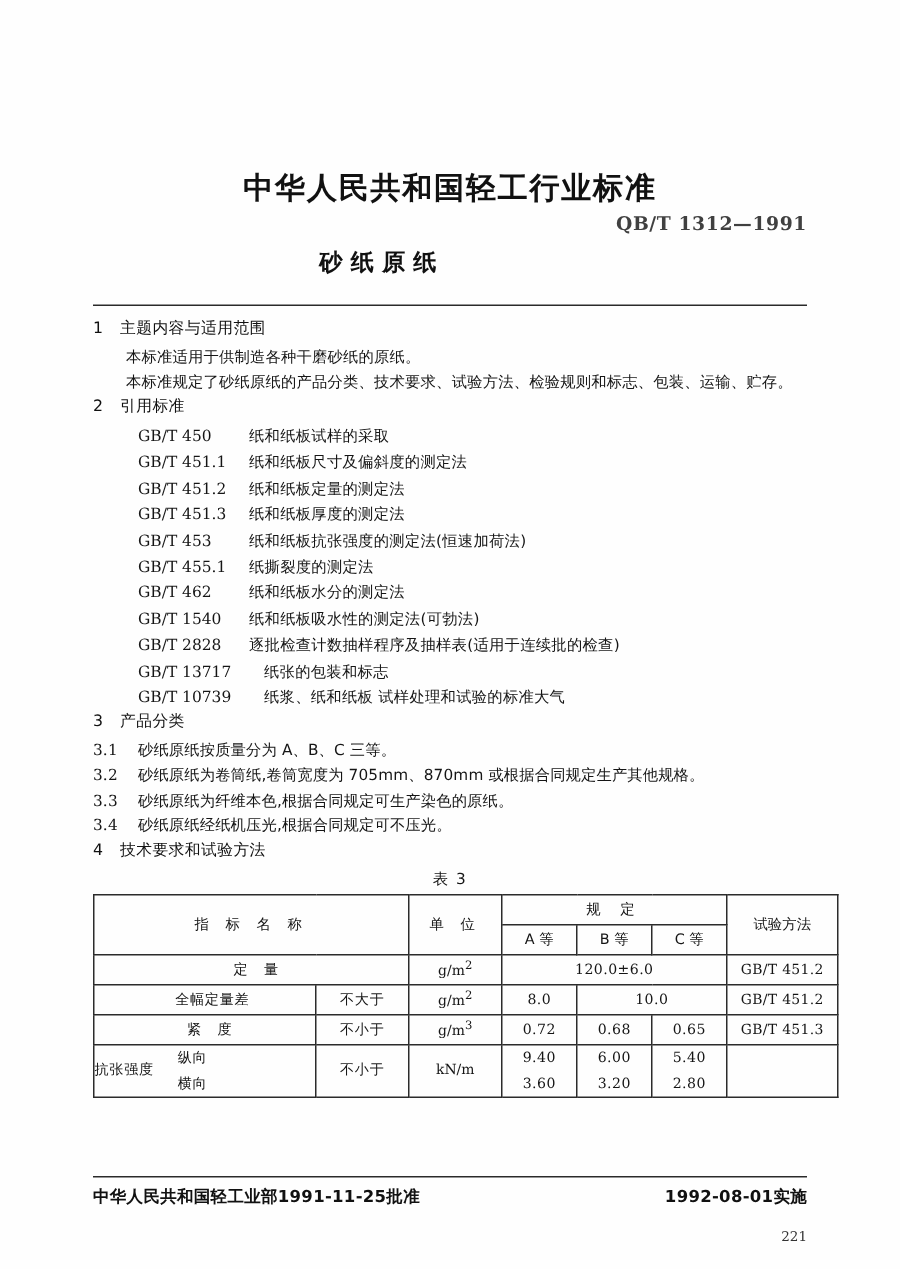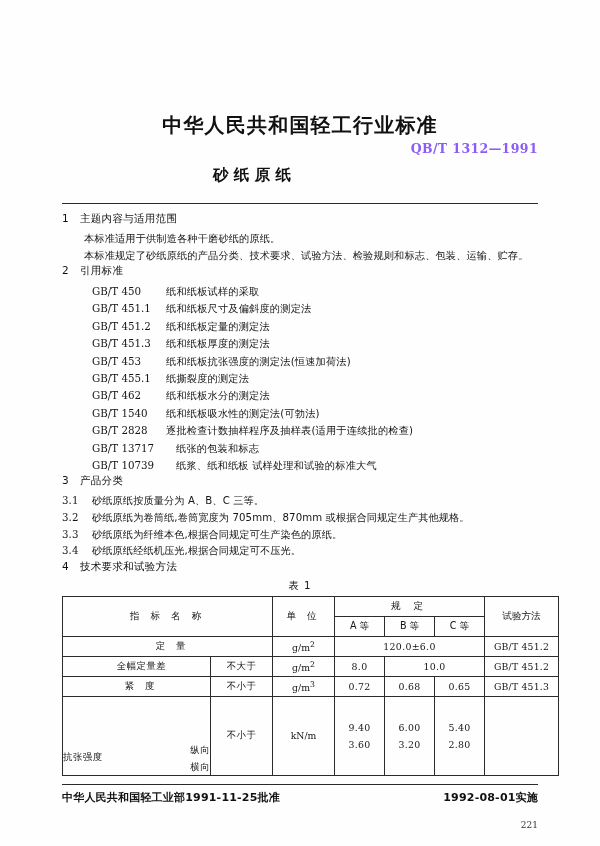--- a/index.html
+++ b/index.html
@@ -38,21 +38,21 @@
     letter-spacing: 1.2px;
     color: #111;
   }
   .std-number {
     position: absolute;
     right: 62px;
     top: 141px;
     font-size: 12.5px;
     font-weight: bold;
     letter-spacing: .4px;
-    color: #8b5cf6;
+    color: #404040;
     font-family: "DejaVu Serif", "Liberation Serif", serif;
   }
 
   .doc-title {
     position: absolute;
     left: 0;
     top: 165px;
     width: 504px;
     text-align: center;
     font-size: 15.5px;
@@ -305,21 +305,21 @@
     </div>
     <div class="num-line">
       <span class="idx">3.4</span><span>砂纸原纸经纸机压光,根据合同规定可不压光。</span>
     </div>
 
     <div class="sec-head">
       <span class="num">4</span><span>技术要求和试验方法</span>
     </div>
 
 
-    <div class="table-cap">表 1</div>
+    <div class="table-cap">表 3</div>
 
     <table class="spec">
       <colgroup>
         <col style="width:148px">
         <col style="width:62px">
         <col style="width:62px">
         <col style="width:50px">
         <col style="width:50px">
         <col style="width:50px">
         <col style="width:74px">
@@ -356,21 +356,21 @@
           <td class="cell-name">紧   度</td>
           <td class="cell-cmp">不小于</td>
           <td class="unit-cell">g/m<sup>3</sup></td>
           <td class="num-cell">0.72</td>
           <td class="num-cell">0.68</td>
           <td class="num-cell">0.65</td>
           <td class="method-cell">GB/T 451.3</td>
         </tr>
         <tr>
           <td class="tall cell-name-plain" style="text-align:center;padding-left:0 !important;">
-            <div style="display:flex;align-items:center;justify-content:space-between;gap:16px;margin-top:44px;">
+            <div style="display:flex;align-items:center;justify-content:flex-start;gap:16px;">
               <span>抗张强度</span>
               <span class="dir-stack">
                 <div>纵向</div>
                 <div>横向</div>
               </span>
             </div>
           </td>
           <td class="tall cell-cmp">不小于</td>
           <td class="tall unit-cell">kN/m</td>
           <td class="tall num-cell">

